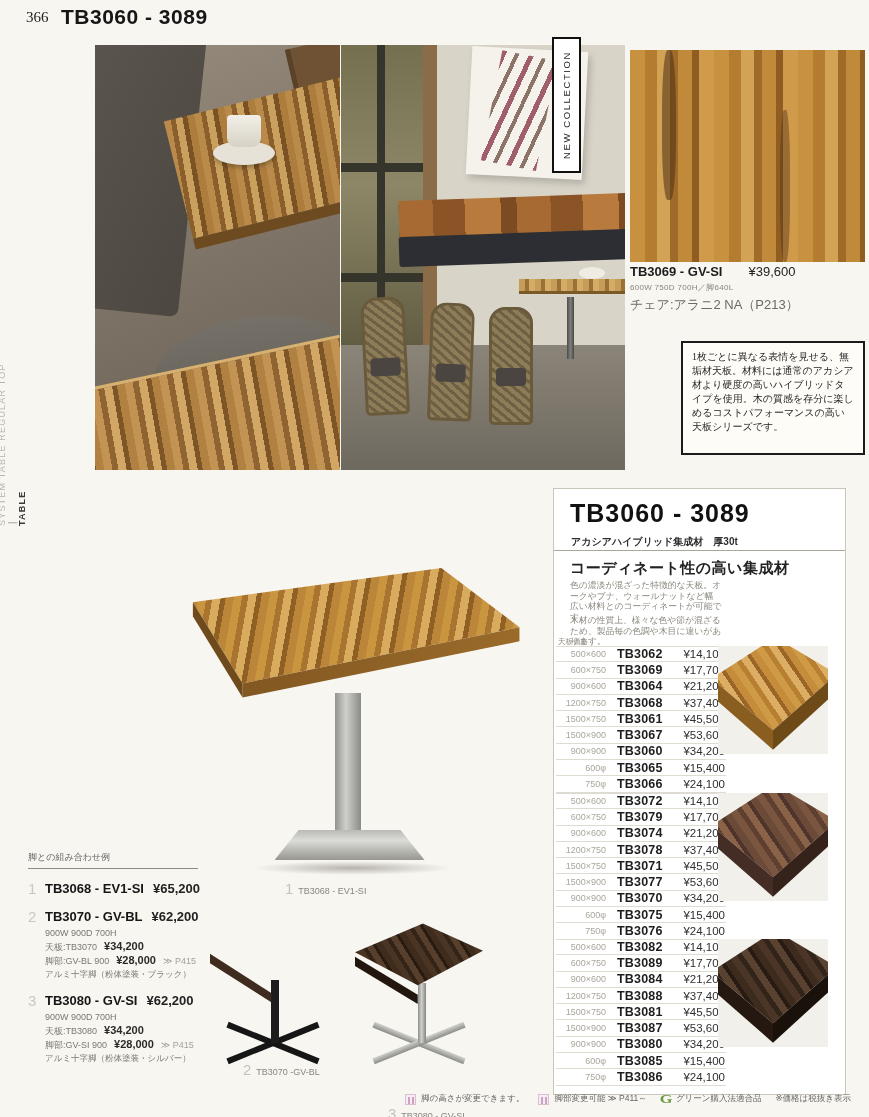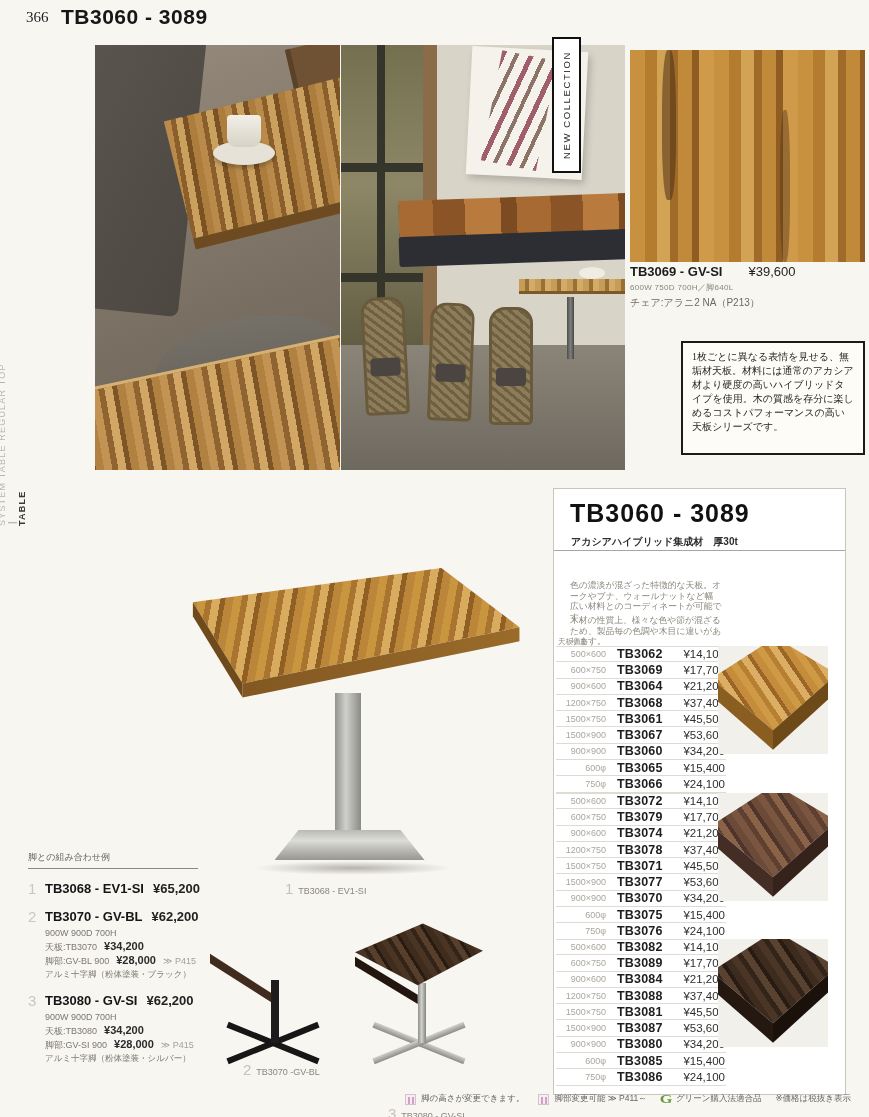--- a/index.html
+++ b/index.html
@@ -66,21 +66,21 @@
   
   .woodsample { left:630px; top:50px; width:235px; height:212px;
     background:repeating-linear-gradient(90deg,#c8913f 0 15px,#b37c2f 15px 27px,#d3a355 27px 40px,#a06a28 40px 48px,#c08a3a 48px 62px,#8f5c22 62px 69px,#cf9a49 69px 84px); }
   .woodsample .streak1 { left:32px; top:0; width:14px; height:150px; background:rgba(74,48,20,.55); border-radius:40%; }
   .woodsample .streak2 { left:150px; top:60px; width:10px; height:152px; background:rgba(84,54,22,.45); border-radius:40%; }
   .hero-caption { left:630px; top:264px; width:235px; }
   .hero-line1 { display:flex; align-items:baseline; gap:26px; }
   .hero-code { font-size:13px; font-weight:bold; color:#1c1c1c; }
   .hero-price { font-size:13px; color:#222; }
   .hero-dims { font-size:8px; color:#8a857b; margin-top:3px; letter-spacing:.3px; }
-  .hero-chair { font-size:10px; color:#6e6a60; margin-top:3px; }
+  .hero-chair { font-size:13px; color:#6e6a60; margin-top:3px; }
 
   
   .introbox { left:681px; top:341px; width:184px; height:114px; background:#fdfcf7; border:2px solid #1b1b1b;
     padding:7px 9px; font-family:"Liberation Serif","DejaVu Serif",serif; font-size:10px; line-height:14px; color:#1f1f1f; overflow:hidden; }
 
   
   .panel { left:553px; top:488px; width:293px; height:607px; background:#fff; border:1px solid #c9c5bc; overflow:hidden; }
   .p-title { left:16px; top:10px; font-size:25px; font-weight:bold; letter-spacing:1px; color:#111; }
   .p-sub { left:17px; top:46px; font-size:10px; font-weight:bold; color:#2e2e2e; }
   .p-rule { left:0; top:61px; width:293px; height:1px; background:#aaa69e; }
@@ -236,20 +236,21 @@
   <div class="hero-dims">600W 750D 700H／脚640L</div>
   <div class="hero-chair">チェア:アラニ2 NA（P213）</div>
 </div>
 
 <div class="abs introbox">1枚ごとに異なる表情を見せる、無垢材天板。材料には通常のアカシア材より硬度の高いハイブリッドタイプを使用。木の質感を存分に楽しめるコストパフォーマンスの高い天板シリーズです。</div>
 
 <div class="abs panel">
   <div class="abs p-title">TB3060 - 3089</div>
   <div class="abs p-sub">アカシアハイブリッド集成材　厚30t</div>
   <div class="abs p-rule"></div>
+  <div class="abs p-head">コーディネート性の高い集成材</div>
   <div class="abs p-desc p-desc2">木材の性質上、様々な色や節が混ざるため、製品毎の色調や木目に違いがあります。</div>
   <div class="abs p-desc">色の濃淡が混ざった特徴的な天板。オークやブナ、ウォールナットなど幅広い材料とのコーディネートが可能です。</div>
   <div class="abs p-pricelabel">天板価格</div>
 
   <div class="abs pgroup g1">
       <div class="prow">
         <span class="size">500×600</span>
         <span class="code">TB3062</span>
         <span class="price">¥14,100</span>
       </div>

